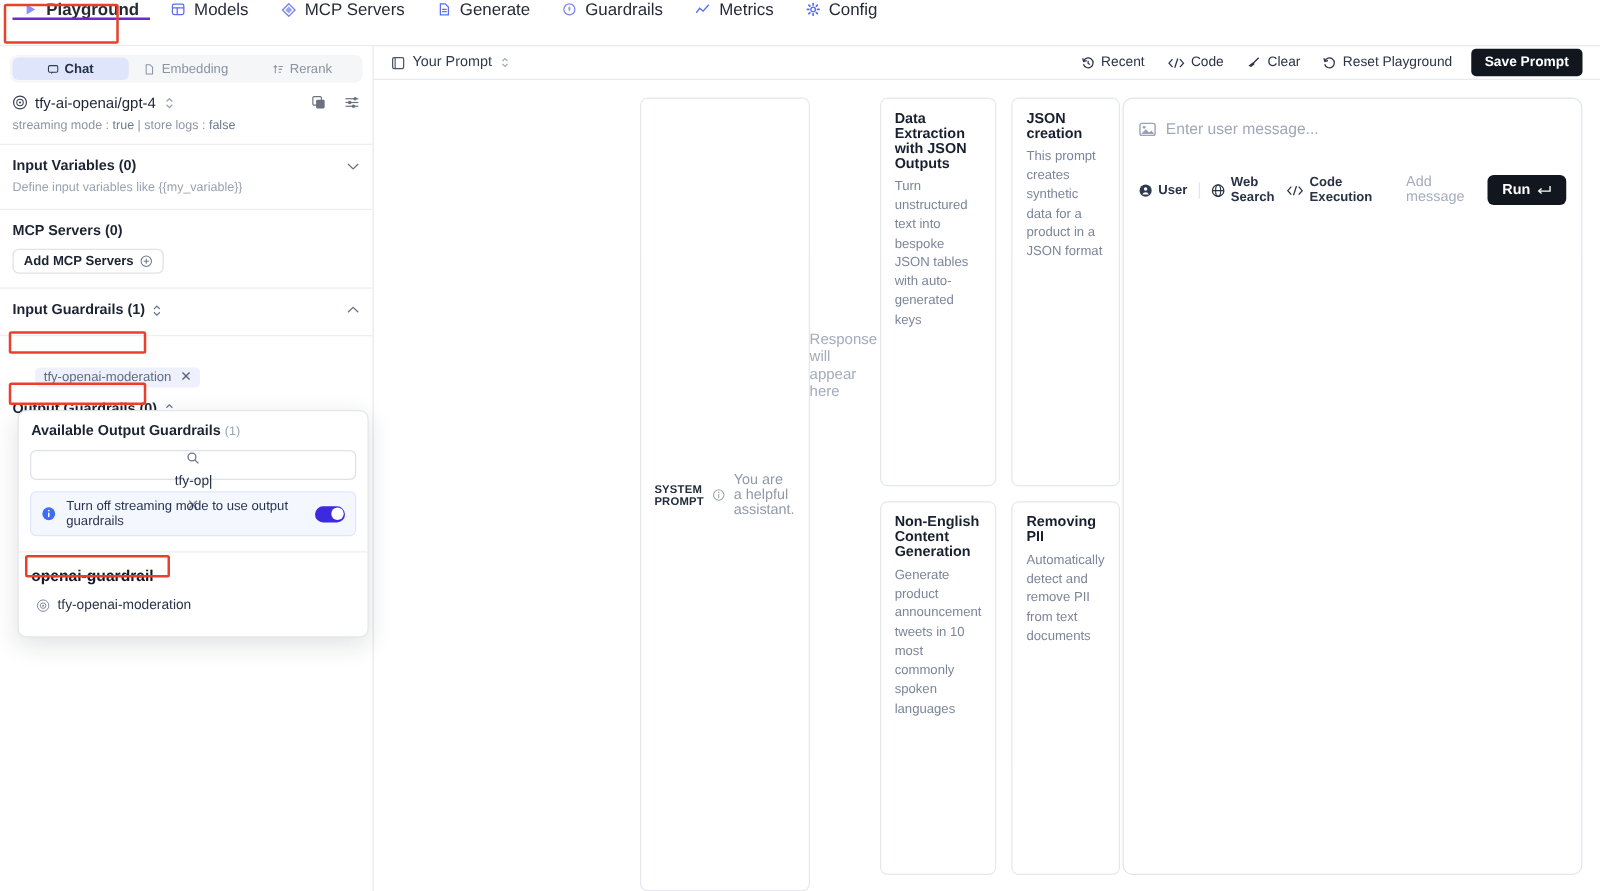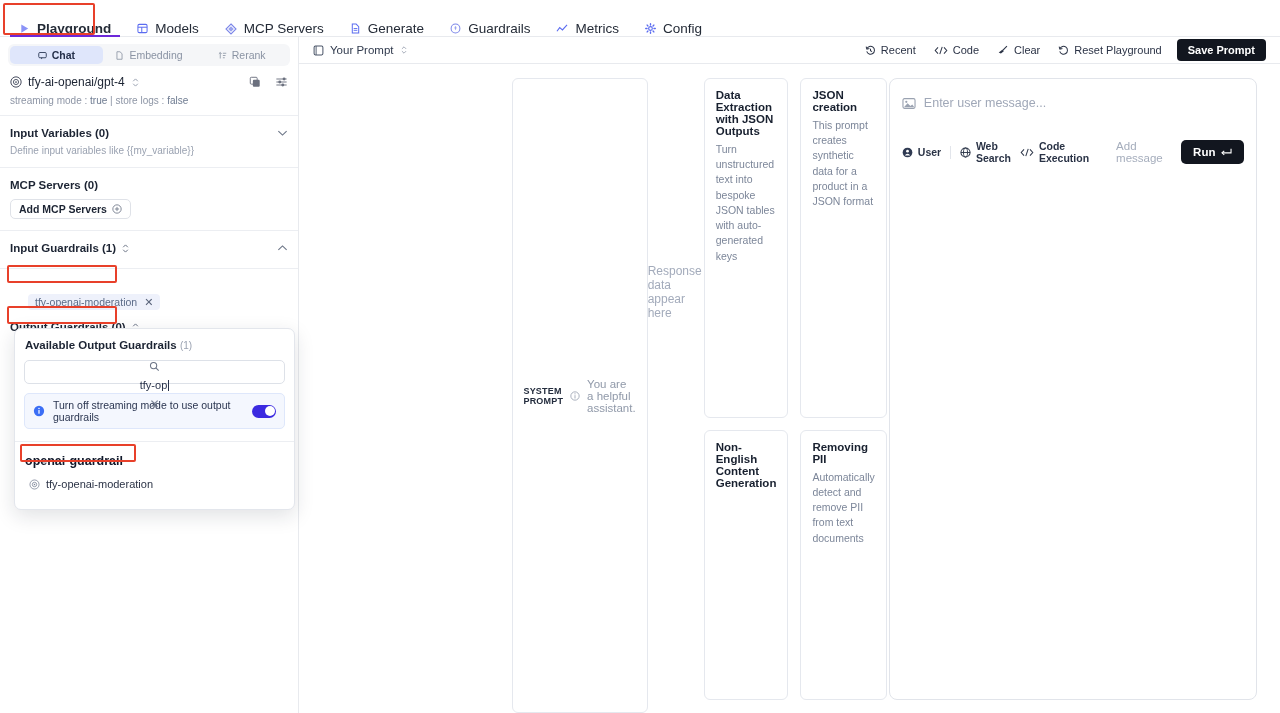--- a/index.html
+++ b/index.html
@@ -9,21 +9,21 @@
     font-family: "Liberation Sans", sans-serif;
     font-size: 13px;
     color: #1f2937;
     overflow: hidden;
   }
 
   
   .topnav {
     height: 37px;
     display: flex;
-    align-items: flex-end;
+    align-items: flex-start;
     border-bottom: 1px solid #e8eaee;
     padding-left: 6px;
     background: #fff;
     position: relative;
   }
   .nav-item {
     display: flex; align-items: center; gap: 7px;
     padding: 0 13px;
     font-size: 13.5px;
     color: #242b37;
@@ -676,34 +676,35 @@
             <svg width="10" height="10" viewBox="0 0 12 12">
                 <circle cx="6" cy="6" r="5" fill="none" stroke="#9aa2b1" stroke-width="1"></circle>
                 <rect x="5.5" y="5" width="1" height="4" fill="#9aa2b1"></rect>
                 <circle cx="6" cy="3.4" r=".7" fill="#9aa2b1"></circle>
               </svg>
           </span>
           <span class="sys-val">You are a helpful assistant.</span>
         </div>
 
         <div class="resp-area">
-          <span class="resp-text">Response data appear here</span>
+          <span class="resp-text">Response will appear here</span>
         </div>
 
         <div class="cards">
           <div class="card">
             <div class="card-t">Data Extraction with JSON Outputs</div>
             <div class="card-d">Turn unstructured text into bespoke JSON tables with auto-generated keys</div>
           </div>
           <div class="card">
             <div class="card-t">JSON creation</div>
             <div class="card-d">This prompt creates synthetic data for a product in a JSON format</div>
           </div>
           <div class="card">
             <div class="card-t">Non-English Content Generation</div>
+            <div class="card-d">Generate product announcement tweets in 10 most commonly spoken languages</div>
           </div>
           <div class="card">
             <div class="card-t">Removing PII</div>
             <div class="card-d">Automatically detect and remove PII from text documents</div>
           </div>
         </div>
 
         <div class="composer">
           <div class="composer-input">
             <span>

